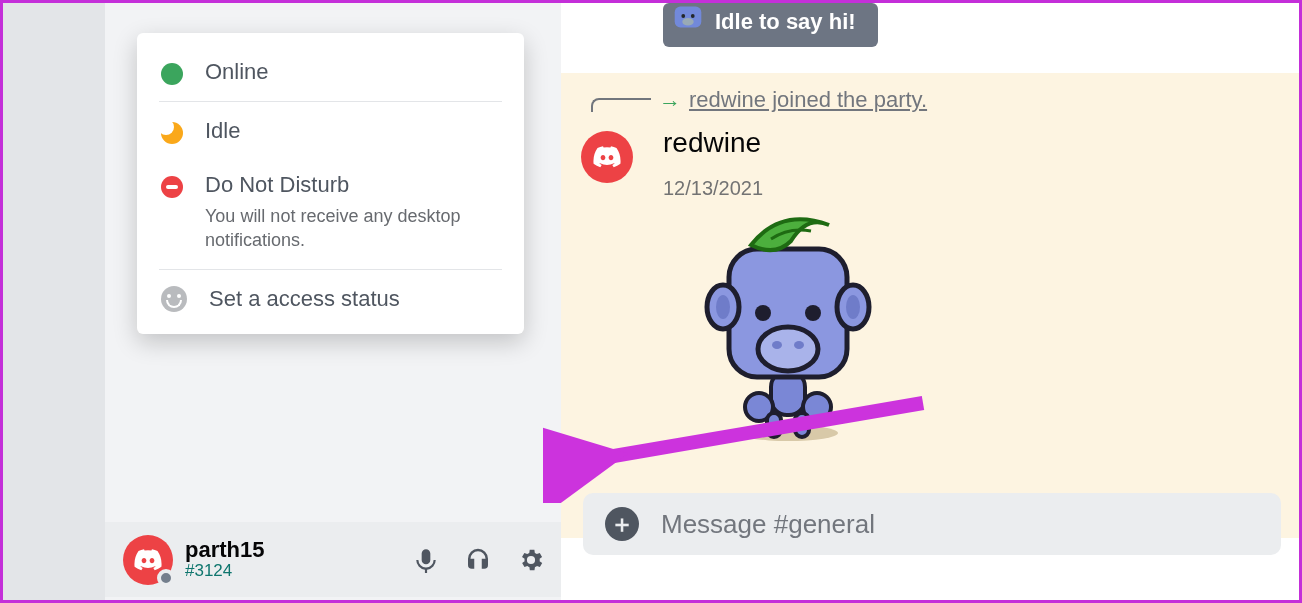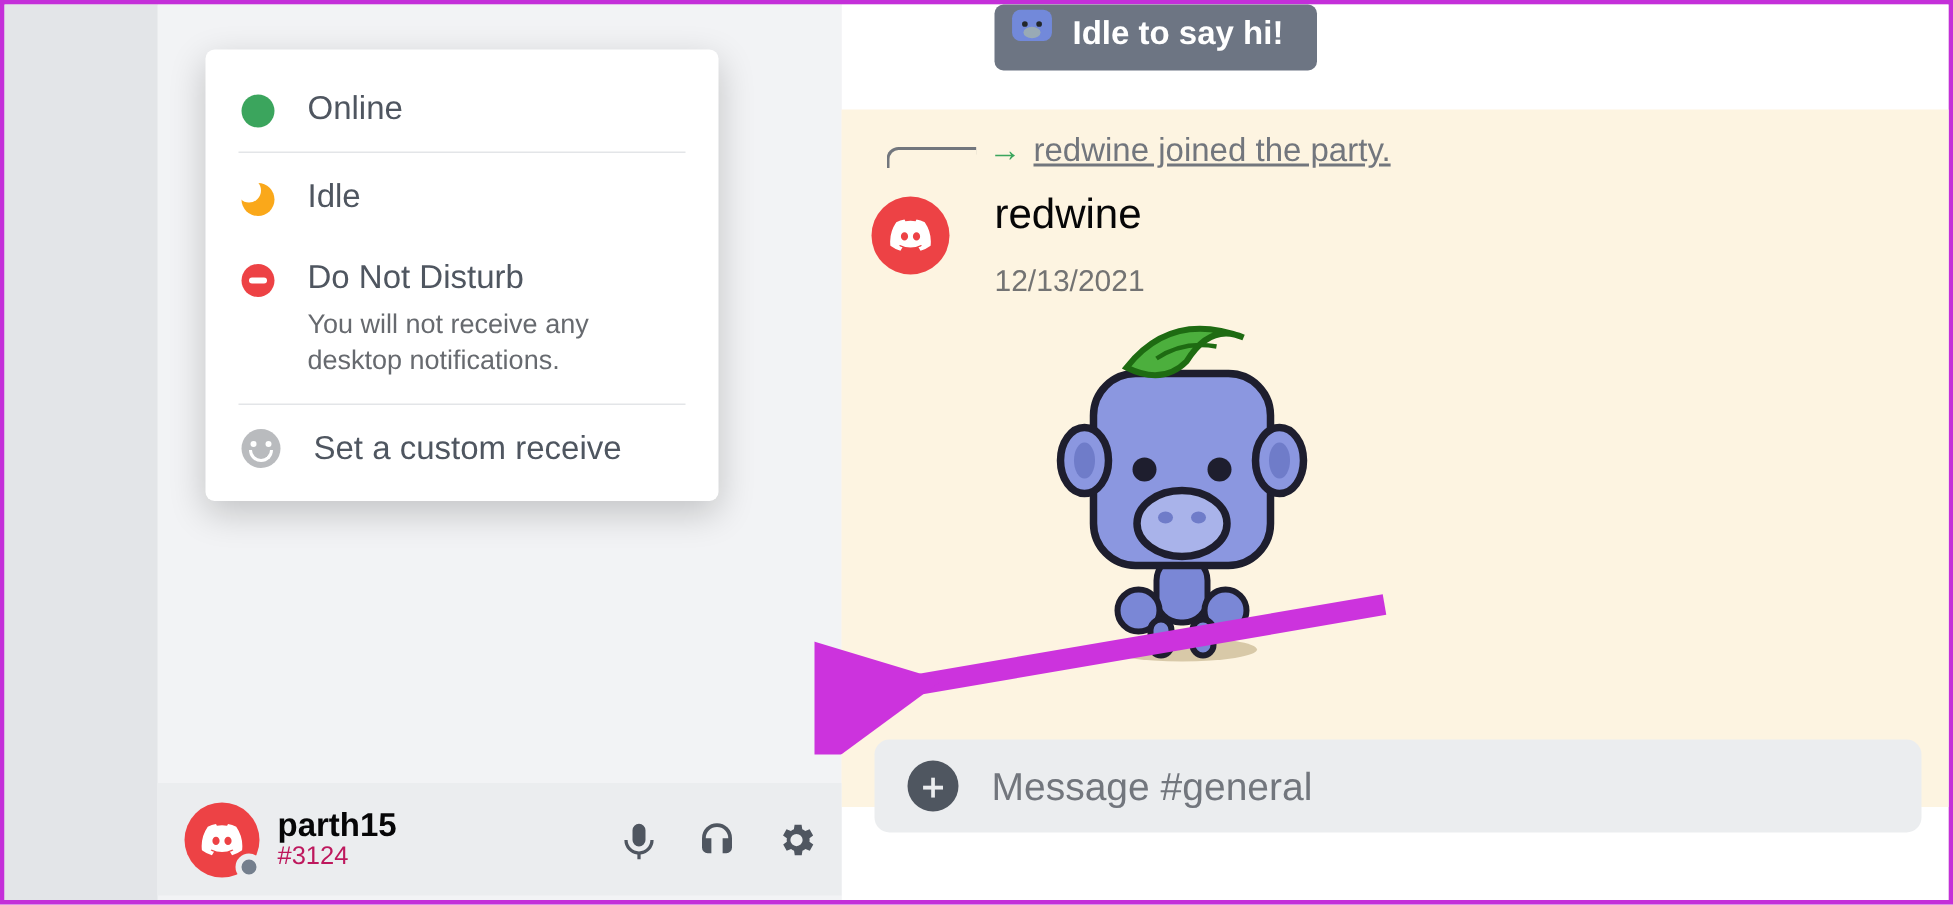--- a/index.html
+++ b/index.html
@@ -39,26 +39,26 @@
   .input-plus { width: 34px; height: 34px; border-radius: 50%; background: #4f5660; display: flex; align-items: center; justify-content: center; color: #ebedef; font-size: 24px; font-weight: 700; }
   .input-placeholder { color: #72767d; font-size: 26px; }
 
   
   .user-panel { position: absolute; left: 102px; bottom: 3px; width: 456px; height: 75px; background: #ebedef; display: flex; align-items: center; padding: 0 16px 0 18px; gap: 12px; }
   .user-av-wrap { position: relative; width: 50px; height: 50px; }
   .user-av { width: 50px; height: 50px; border-radius: 50%; background: #ed4245; display: flex; align-items: center; justify-content: center; }
   .user-status-dot { position: absolute; right: -2px; bottom: -2px; width: 18px; height: 18px; border-radius: 50%; background: #747f8d; border: 4px solid #ebedef; }
   .user-names { display: flex; flex-direction: column; line-height: 1.1; }
   .user-name { font-size: 22px; font-weight: 700; color: #060607; }
-  .user-tag { font-size: 17px; color: #be185d; }
+  .user-tag { font-size: 17px; color: #0f766e; }
   .panel-icons { margin-left: auto; display: flex; gap: 24px; align-items: center; }
   .panel-icons svg { fill: #4f5660; }
 
   
-  .popover { position: absolute; left: 134px; top: 30px; width: 342px; background: #ffffff; border-radius: 6px; box-shadow: 0 8px 24px rgba(0,0,0,.2); padding: 12px 4px 8px; }
+  .popover { position: absolute; left: 134px; top: 30px; width: 387px; background: #ffffff; border-radius: 6px; box-shadow: 0 8px 24px rgba(0,0,0,.2); padding: 12px 4px 8px; }
   .pop-item { display: flex; align-items: flex-start; gap: 22px; padding: 14px 20px; cursor: pointer; }
   .pop-item .dot { width: 22px; height: 22px; border-radius: 50%; flex-shrink: 0; margin-top: 4px; }
   .pop-item .txt { display: flex; flex-direction: column; gap: 6px; }
   .pop-item .label { font-size: 22px; color: #4f5660; }
   .pop-item .sub { font-size: 18px; color: #676a6f; line-height: 1.35; }
   .pop-sep { height: 1px; background: #e3e5e8; margin: 2px 18px; }
   .pop-item.selected { background: #4752c4; border-radius: 4px; margin: 4px 6px; padding: 14px 16px; }
   .pop-item.selected .label { color: #ffffff; font-weight: 600; }
   .pop-item.selected .sub { color: #eaeaff; }
   .dot-online { background: #3ba55d; }
@@ -187,21 +187,21 @@
       <div class="dot dot-dnd"></div>
       <div class="txt">
         <span class="label">Do Not Disturb</span>
         <span class="sub">You will not receive any desktop notifications.</span>
       </div>
     </div>
     <div class="pop-sep"></div>
     <div class="pop-item">
       <div class="emoji-face"></div>
       <div class="txt">
-          <span class="label">Set a custom receive</span>
+          <span class="label">Set a access status</span>
         </div>
     </div>
   </div>
 
   <svg class="arrow" viewBox="0 0 400 120">
     <defs>
         <marker id="ah" markerWidth="18" markerHeight="18" refX="4" refY="7" orient="auto">
           <path d="M14 0 L0 7 L14 14 Z" fill="#cc33dd"></path>
         </marker>
       </defs>

